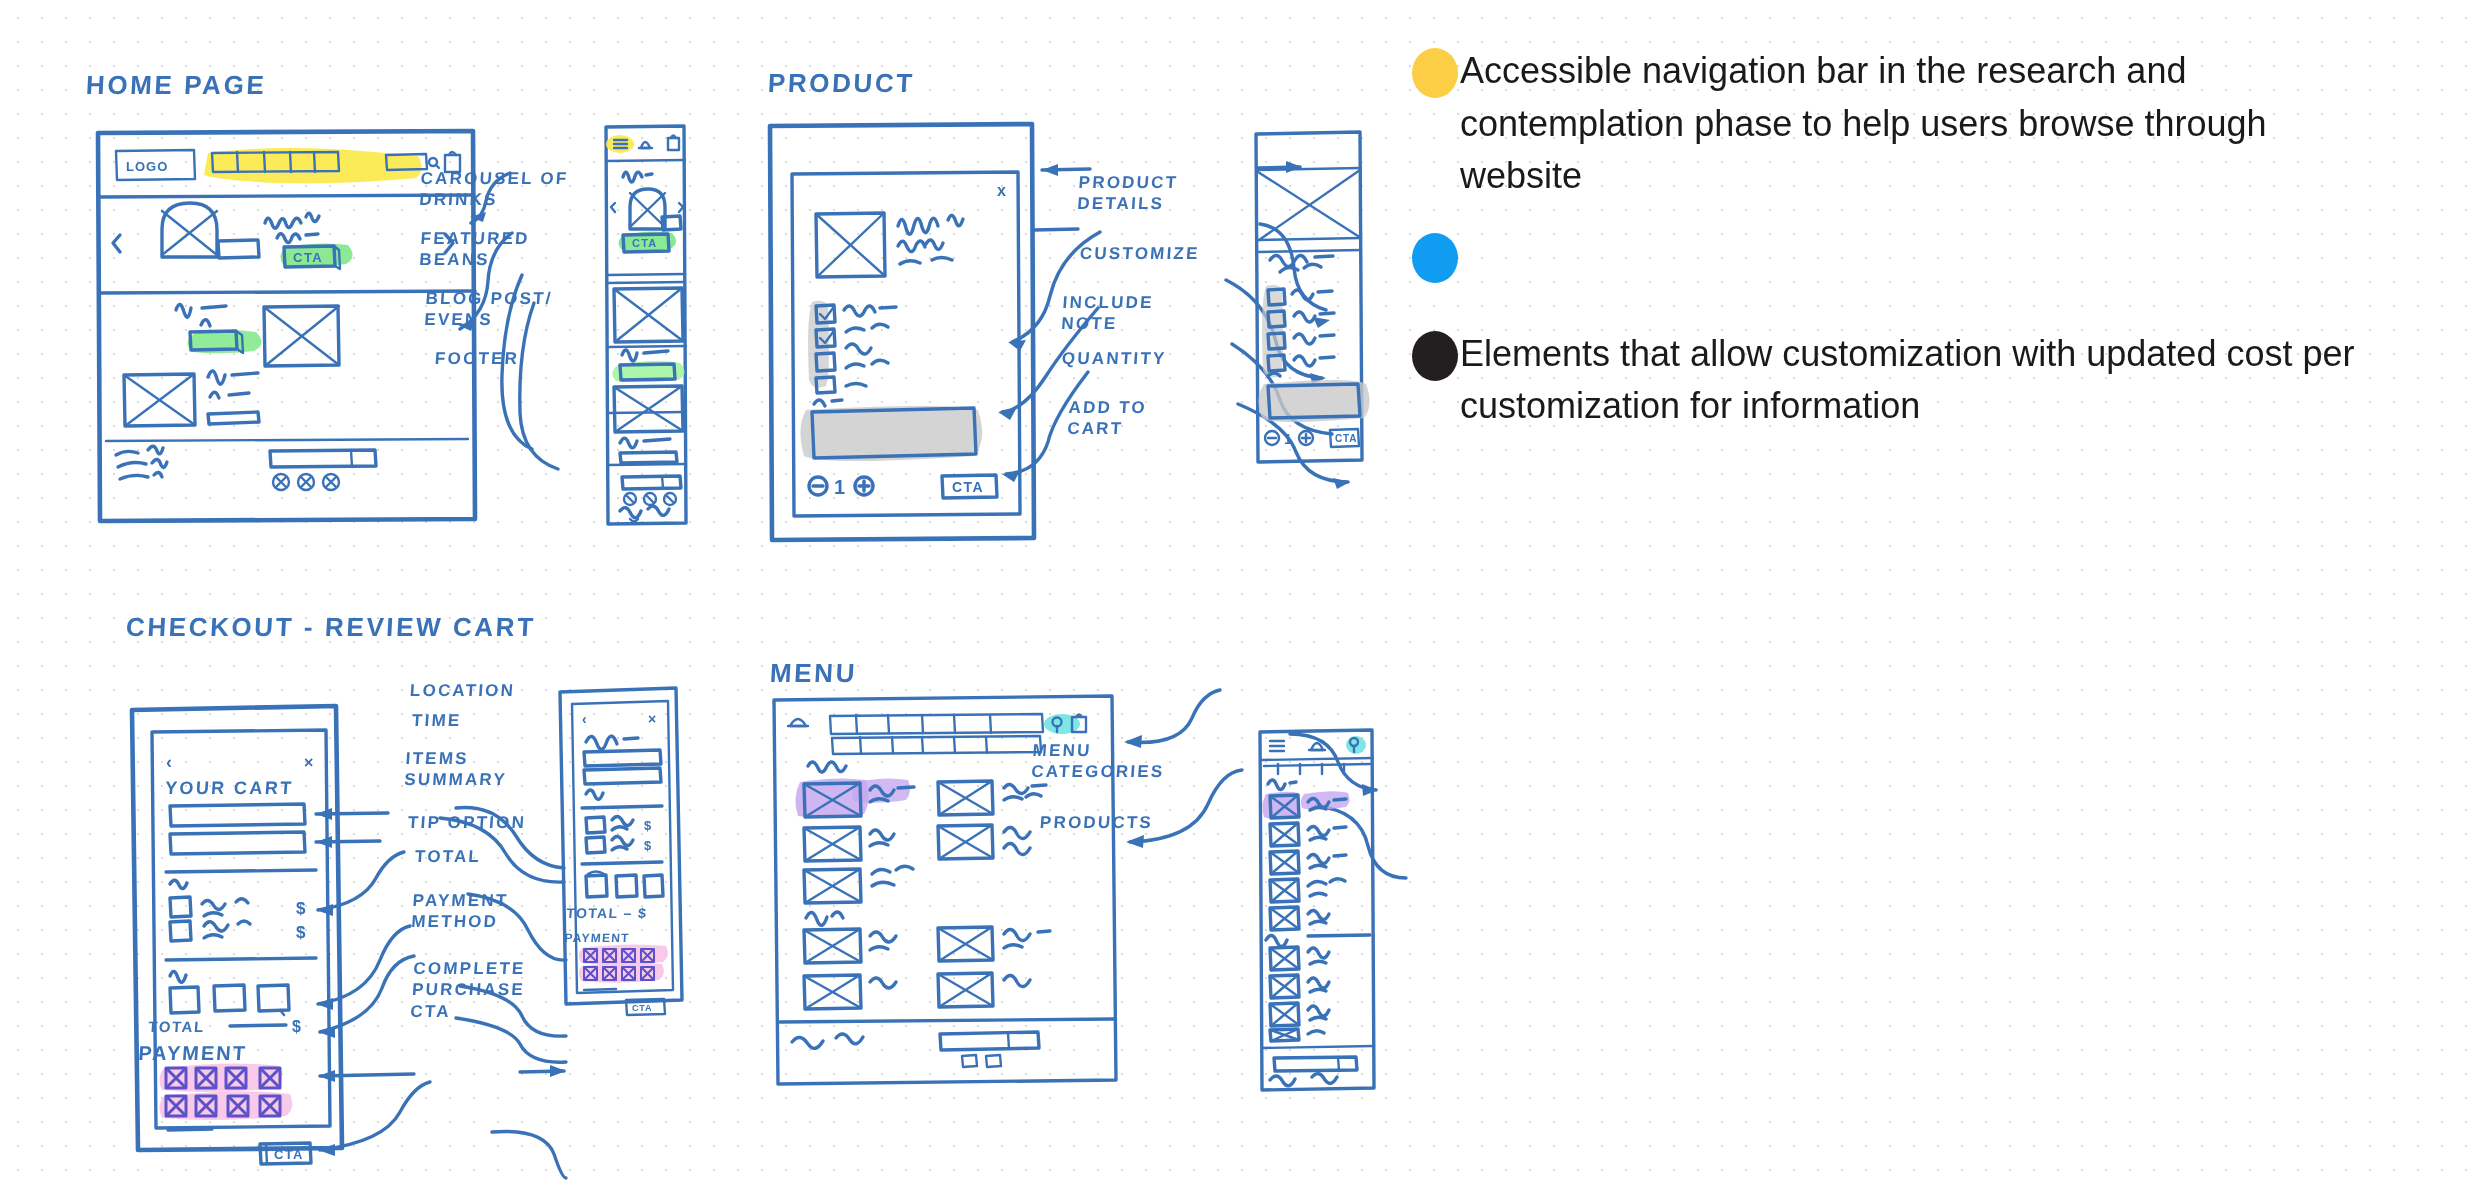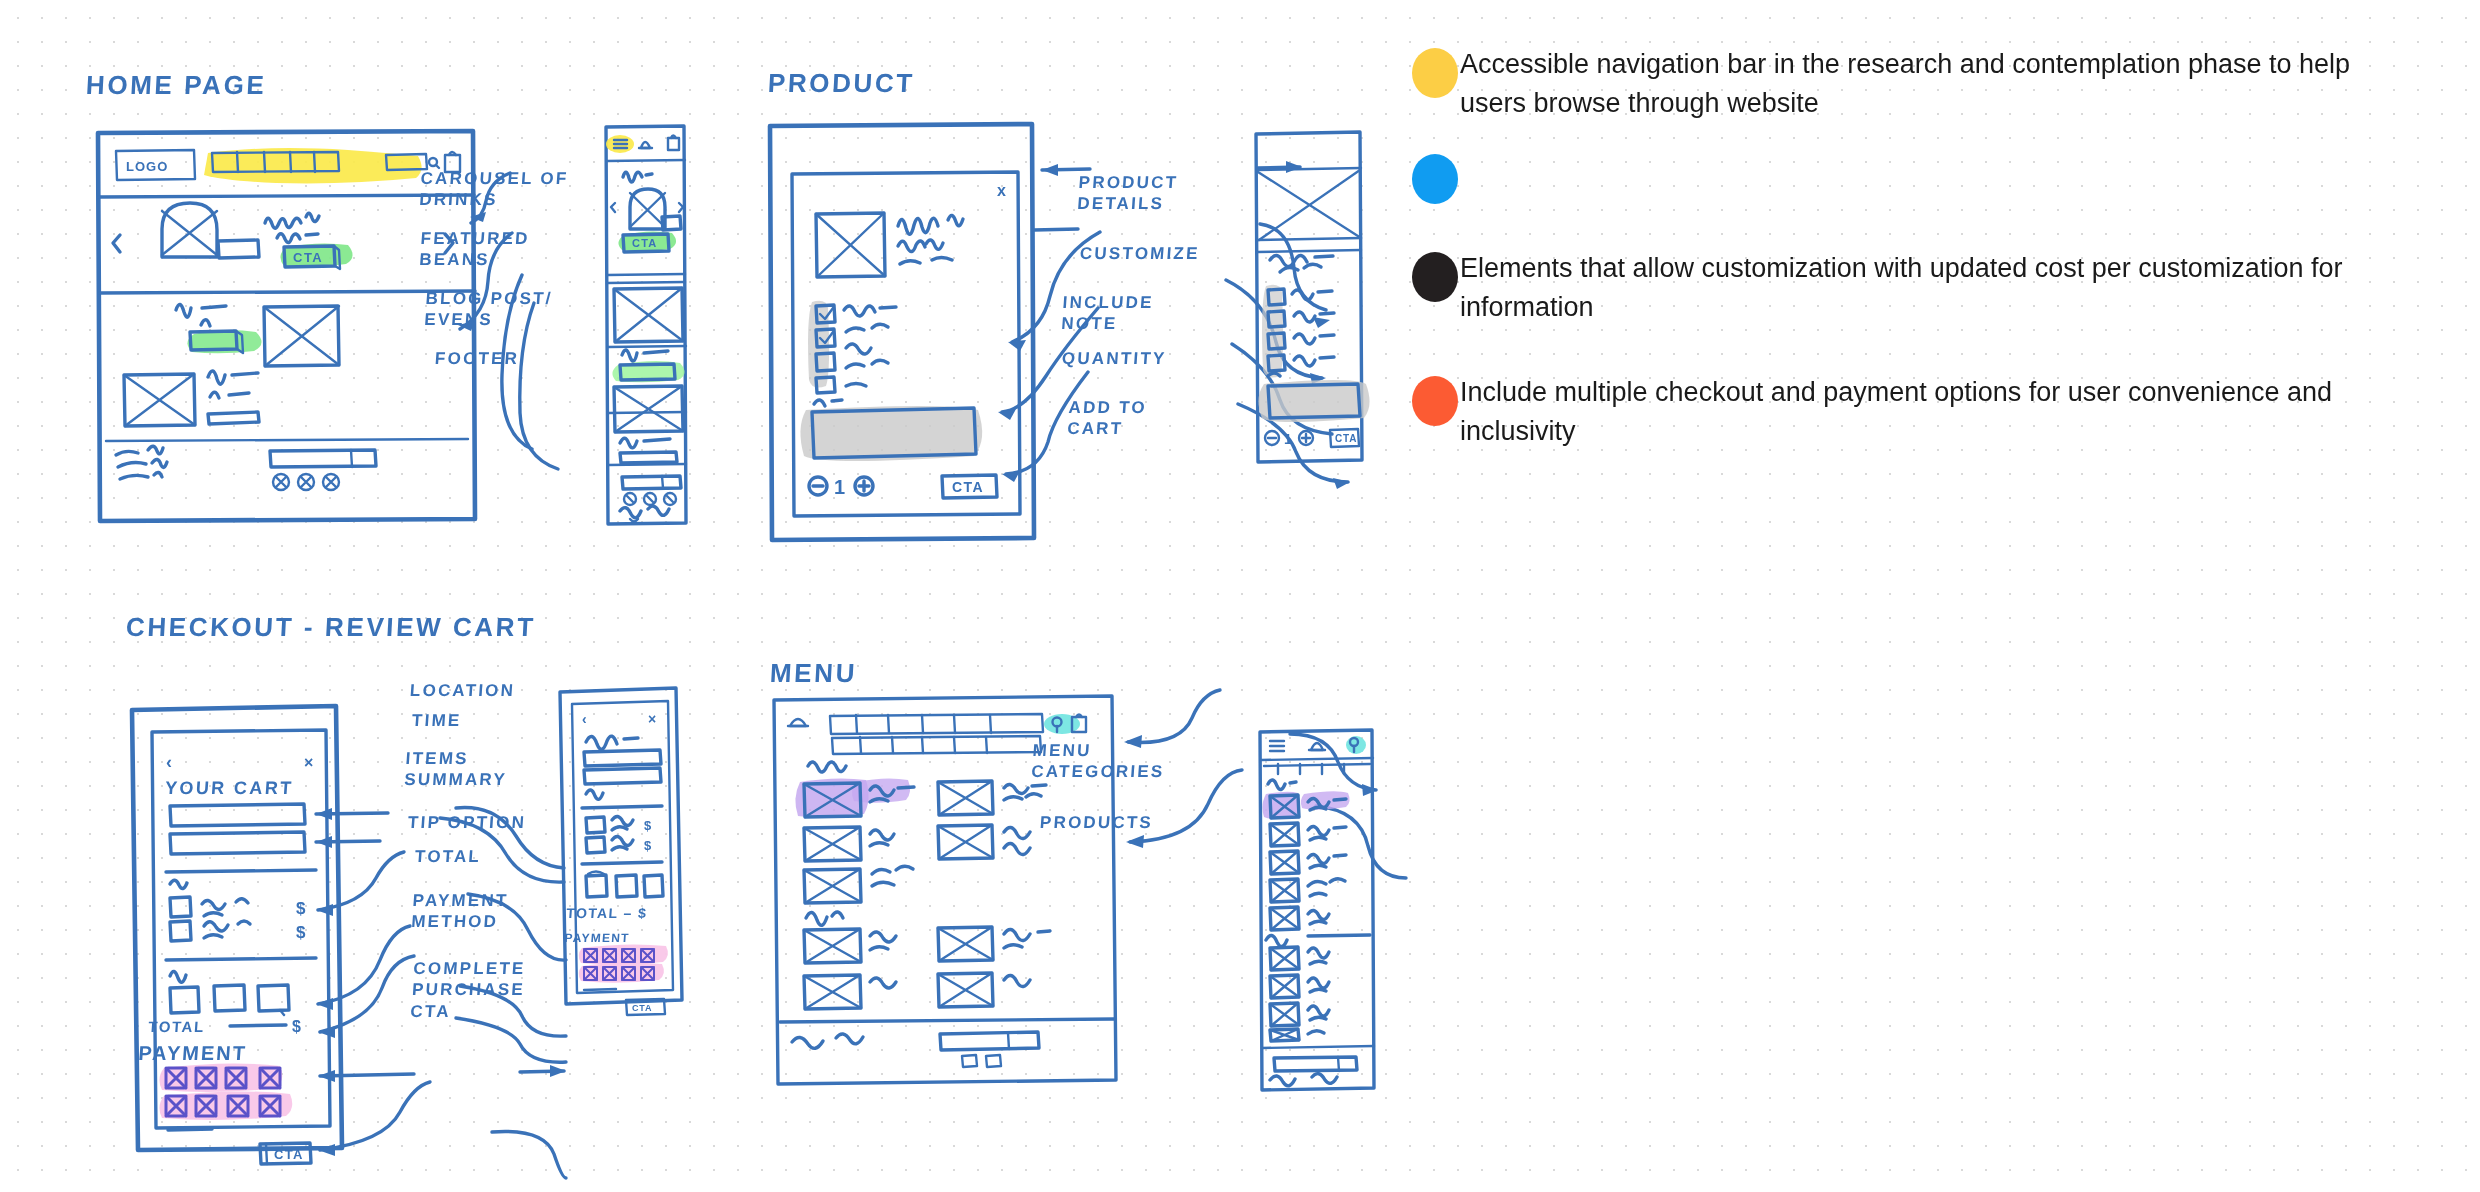--- a/index.html
+++ b/index.html
@@ -56,21 +56,21 @@
     margin-bottom:26px;
   }
   .note-dot{
     flex:0 0 auto;
     width:46px; height:50px;
     border-radius:50%;
     margin-right:2px;
     margin-top:4px;
   }
   .note-text{
-    font-size:27px;
+    font-size:36px;
     line-height:1.46;
     color:#1a1a1a;
     max-width:930px;
     padding-top:1px;
   }
   .spacer-lg { height:18px; }
 </style>
 </head>
 <body>
 
@@ -771,17 +771,13 @@
   </div>
   <div class="note">
     <div class="note-dot" style="background:#109cf1;"></div>
   </div>
   <div class="spacer-lg"></div>
   <div class="note">
     <div class="note-dot" style="background:#231f20;"></div>
     <div class="note-text">Elements that allow customization with updated cost per customization for information</div>
   </div>
   <div class="spacer-lg"></div>
-  <div class="note">
-    <div class="note-dot" style="background:#fc5b33;"></div>
-    <div class="note-text">Include multiple checkout and payment options for user convenience and inclusivity</div>
-  </div>
 </div>
 
 </body></html>

